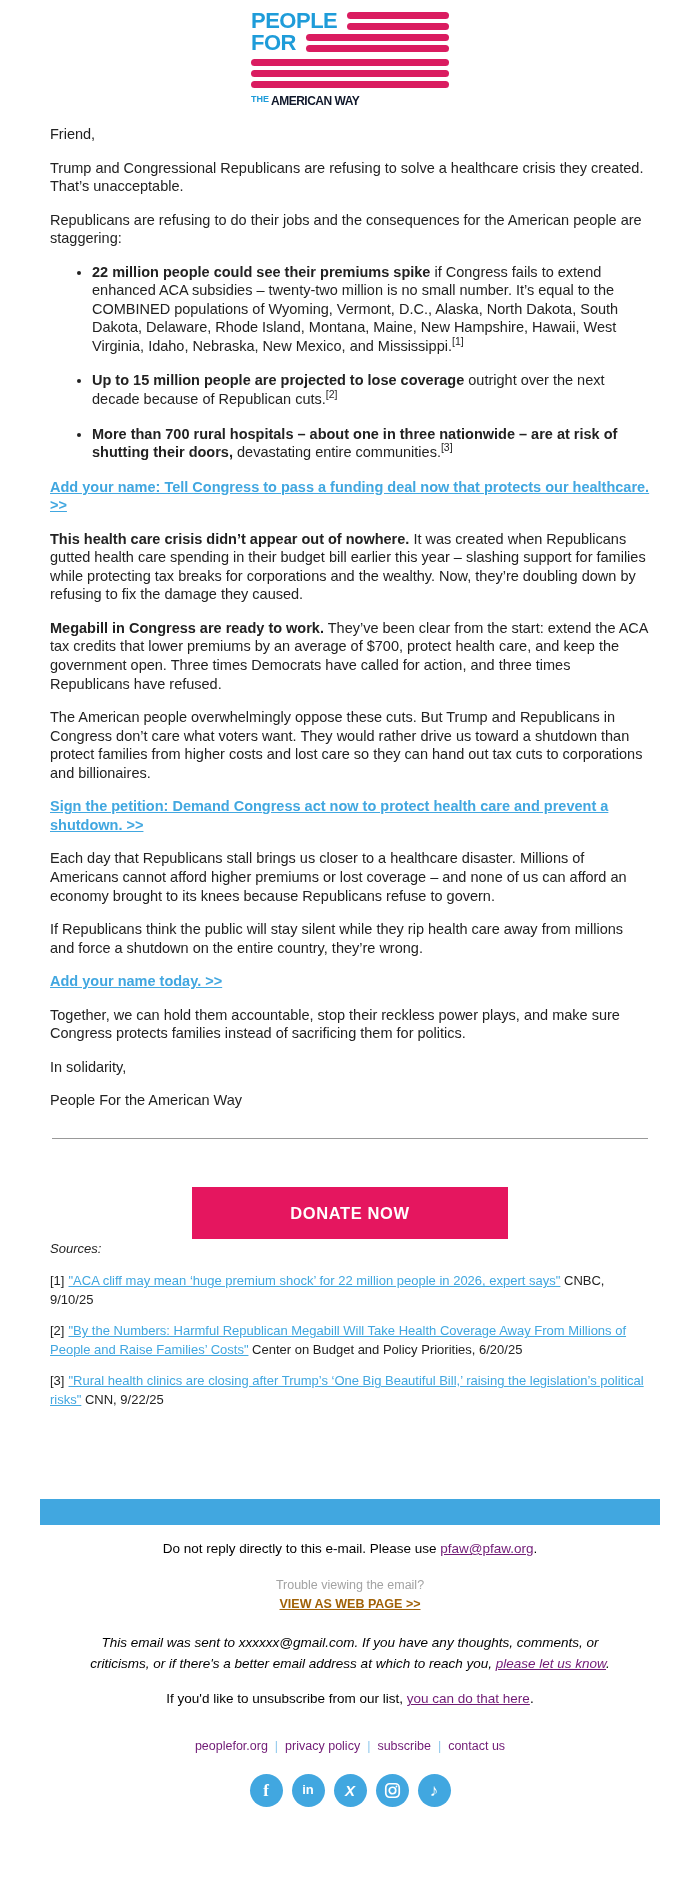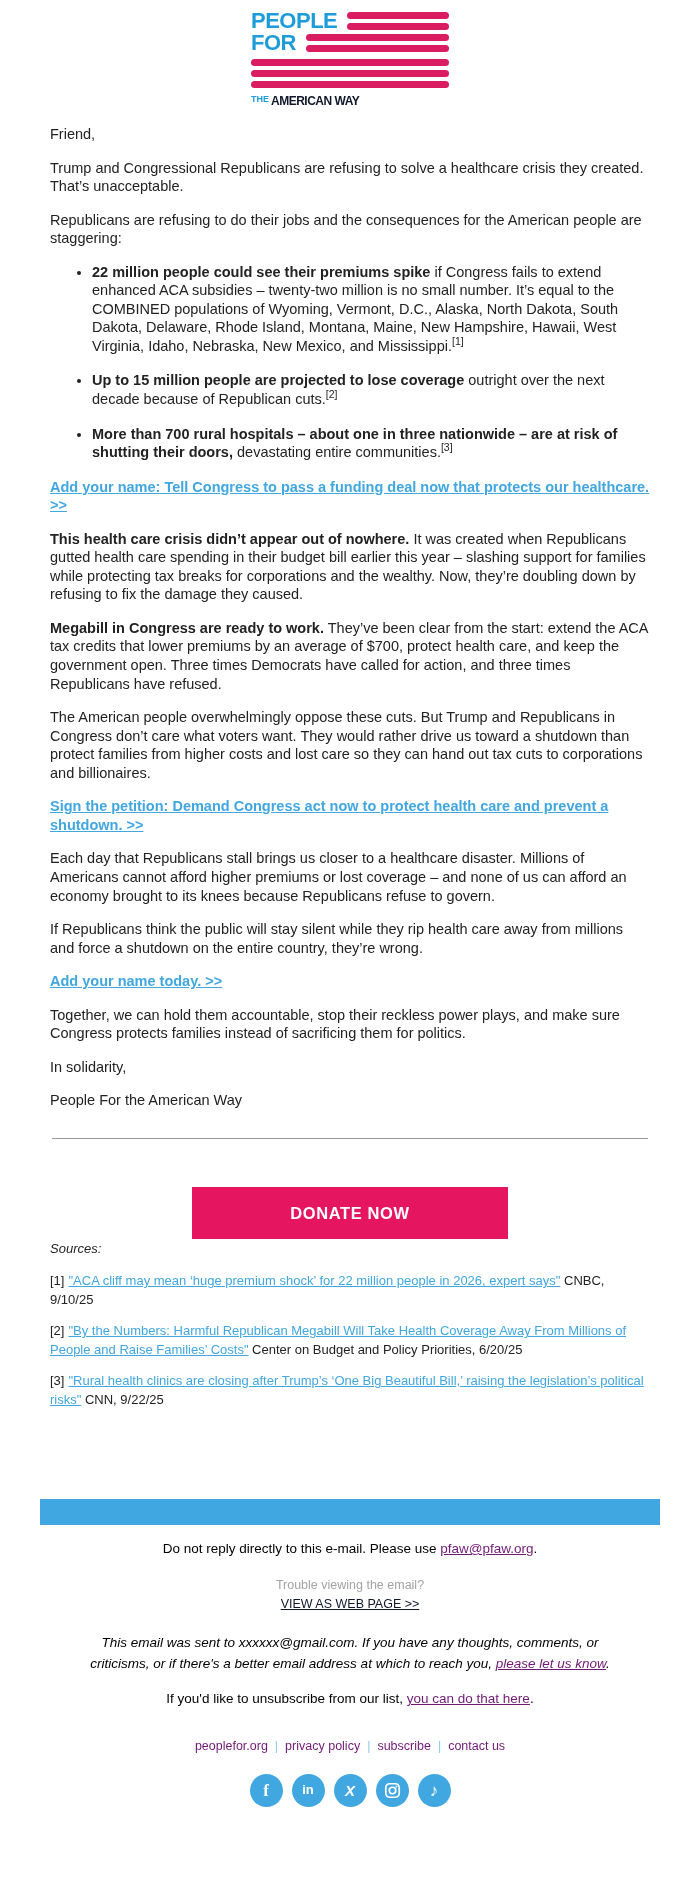--- a/index.html
+++ b/index.html
@@ -37,21 +37,21 @@
   .source { margin:13px 0; }
   .source .num { margin-right:4px; }
   .source a { color:#41a7e0; text-decoration:underline; cursor:pointer; }
 
   
   .blue-bar { height:26px; background:#41a7e0; margin:90px -10px 0; }
   .footer { text-align:center; }
   .f-note { font-size:13.5px; margin:14px 40px 0; line-height:1.55; color:#000; }
   .f-note a { color:#701a75; text-decoration:underline; cursor:pointer; }
   .f-gray { color:#a3a3a3; font-size:12.5px; margin:16px 0 0; line-height:1.5; }
-  .f-web { display:block; color:#0f172a; text-decoration:underline; cursor:pointer; }
+  .f-web { display:block; color:#a16207; text-decoration:underline; cursor:pointer;font-weight:bold; }
   .f-sent { margin-top:20px;font-style:italic; }
   .f-nav { margin-top:28px; font-size:12.5px; }
   .f-nav a { color:#701a75; text-decoration:none; cursor:pointer; }
   .pipe { color:#8fc8ec; margin:0 7px; }
   .social { margin-top:20px; display:flex; justify-content:center; gap:9px; }
   .s-circle { width:33px; height:33px; border-radius:50%; background:#41a7e0; color:#fff;
               display:flex; align-items:center; justify-content:center; text-decoration:none; cursor:pointer; }
   .g-fb { font-weight:bold; font-size:17px; font-family:"Liberation Serif", serif; }
   .g-in { font-weight:bold; font-size:13px; }
   .g-x  { font-weight:bold; font-size:15px; font-style:italic; }

